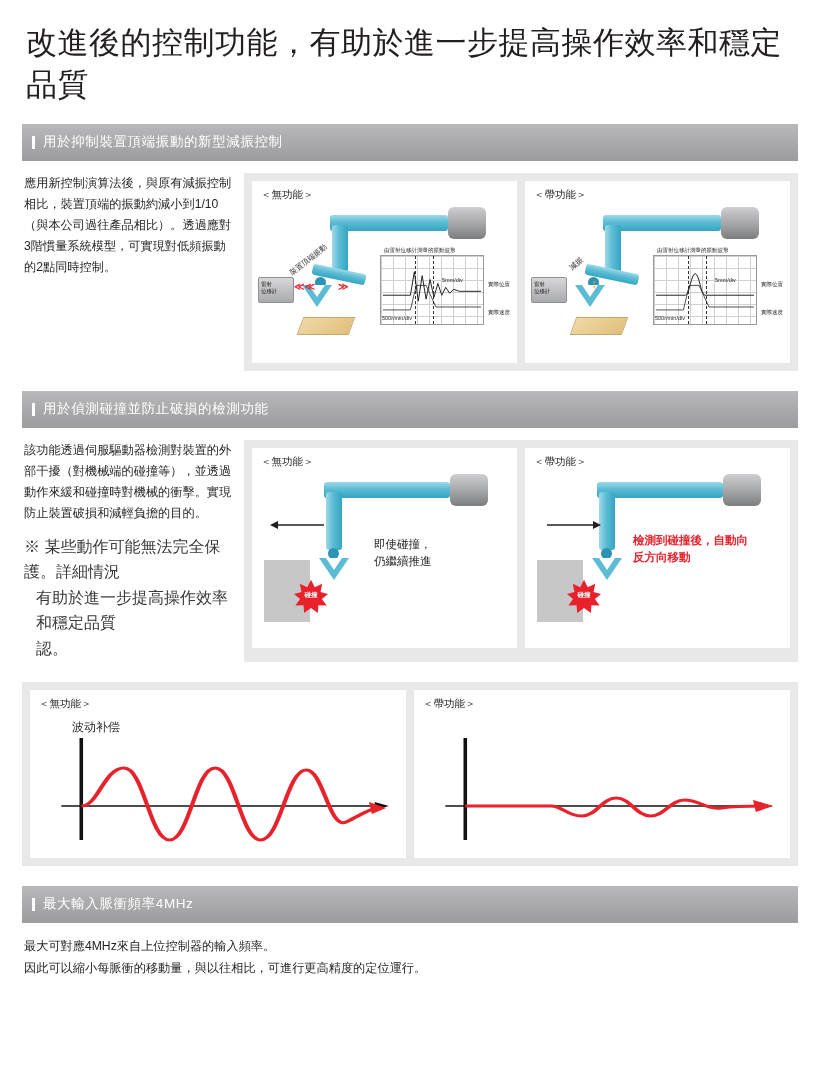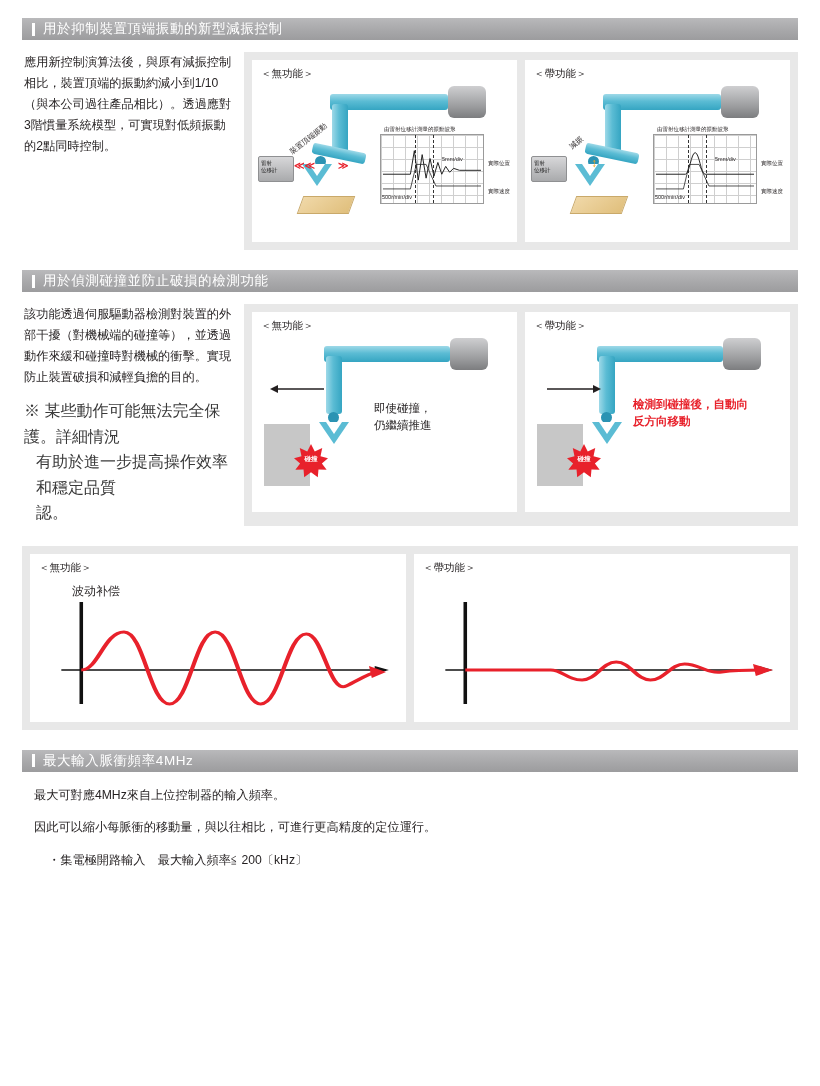--- a/index.html
+++ b/index.html
@@ -19,21 +19,21 @@
     font-size: 31px;
     line-height: 1.35;
     color: #231f20;
     letter-spacing: 0.5px;
     margin: 4px 0 18px 4px;
     font-weight: normal;
   }
 
   
   .sec-bar {
-    height: 22px;
+    height: 37px;
     background: linear-gradient(to bottom, #b9b9bb 0%, #a8a8aa 55%, #9c9c9e 100%);
     display: flex;
     align-items: center;
     padding-left: 10px;
     margin-bottom: 12px;
   }
   .sec-bar .tick {
     width: 3px; height: 13px; background:#ffffff; margin-right: 8px;
   }
   .sec-bar .sec-title {
@@ -163,28 +163,29 @@
     position:absolute; background:#c7c7c7;
   }
 
   
   .wavebox { position:absolute; left:0; top:0; right:0; bottom:0; }
 
   
   .last-text {
     font-size: 12.2px; line-height: 1.85; color:#231f20; padding-left:2px;
   }
-  .last-text p { margin:10px; }
+  .last-text p { margin:0; }
   .last-text .bullet { padding-left: 14px; }
 </style>
 </head>
 <body>
 
 <div class="page">
 
+  <h1 class="page-title">改進後的控制功能，有助於進一步提高操作效率和穩定品質</h1>
 
   <div class="sec">
     <div class="sec-bar">
       <div class="tick"></div>
       <div class="sec-title">用於抑制裝置頂端振動的新型減振控制</div>
     </div>
     <div class="sec-body">
       <div class="sec-text">
         <p>應用新控制演算法後，與原有減振控制相比，裝置頂端的振動約減小到1/10（與本公司過往產品相比）。透過應對3階慣量系統模型，可實現對低頻振動的2點同時控制。</p>
       </div>
@@ -352,17 +353,16 @@
   </div>
 
   <div class="sec">
     <div class="sec-bar">
       <div class="tick"></div>
       <div class="sec-title">最大輸入脈衝頻率4MHz</div>
     </div>
     <div class="last-text">
       <p>最大可對應4MHz來自上位控制器的輸入頻率。</p>
       <p>因此可以縮小每脈衝的移動量，與以往相比，可進行更高精度的定位運行。</p>
-      <p class="bullet">・集電極開路輸入　最大輸入頻率≦ 200〔kHz〕</p>
     </div>
   </div>
 
 </div>
 
 </body></html>

